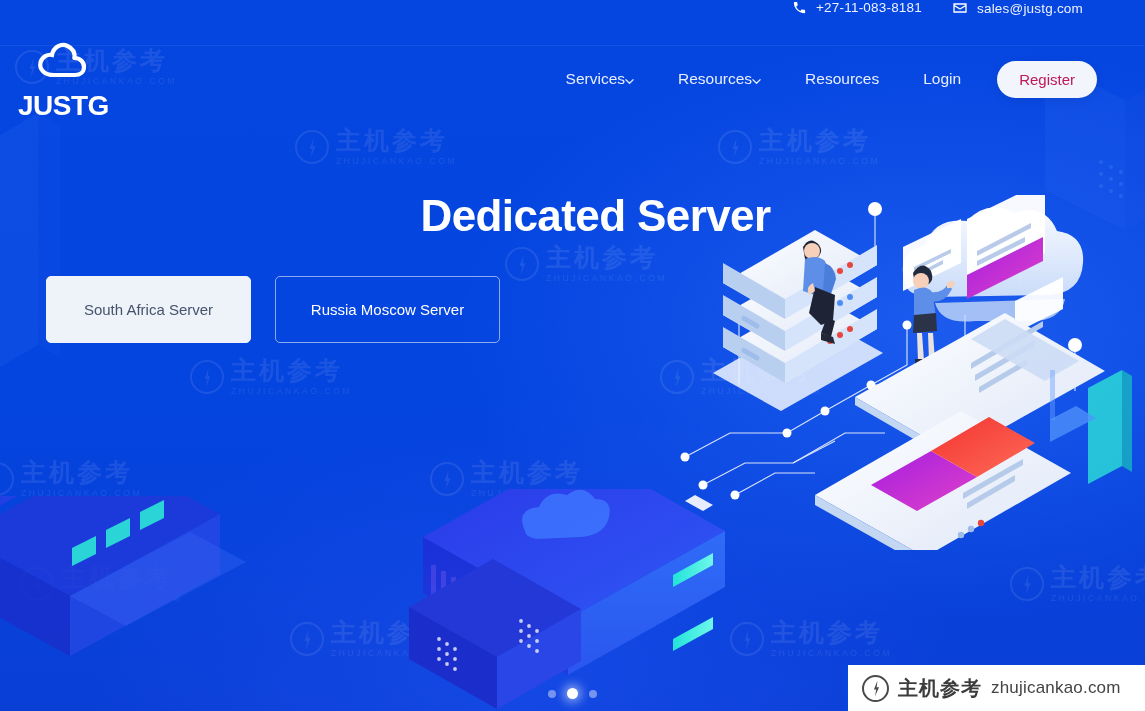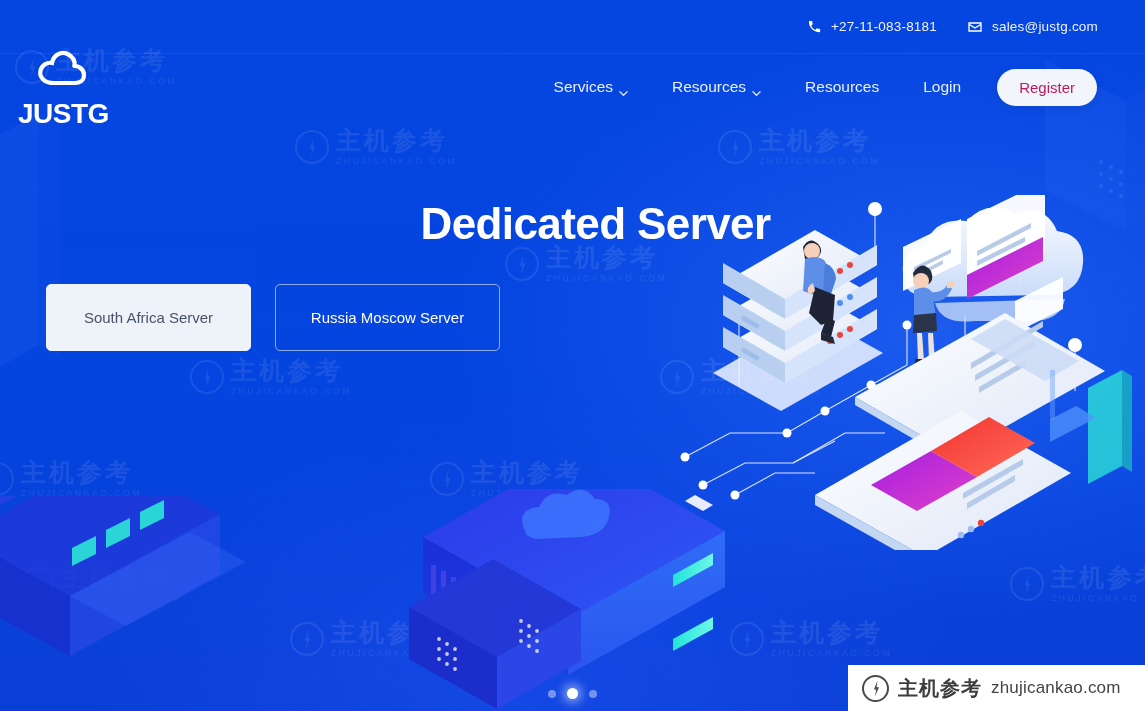--- a/index.html
+++ b/index.html
@@ -52,23 +52,23 @@
   #art-hero { right:40px; top:195px; width:430px; height:355px; z-index:6; }
   #art-bottom-center { left:395px; bottom:-8px; width:375px; height:230px; z-index:6; }
   #art-bottom-left { left:-40px; bottom:0px; width:330px; height:215px; z-index:6; opacity:.95; }
   #art-right-edge { right:0px; top:370px; width:95px; height:300px; z-index:6; opacity:.9; }
   #art-left-edge { left:0px; top:95px; width:60px; height:330px; z-index:6; opacity:.5; }
   #art-topright { right:0; top:50px; width:130px; height:230px; z-index:6; opacity:.45; }
 
   
   #topbar {
     position:relative; z-index:20;
-    height:54px;
-    display:flex; align-items:center; justify-content:flex-end;
-    padding-right:47px;
+    height:46px;
+    display:flex; align-items:flex-start; justify-content:flex-end;
+    padding-right:62px;
     gap:30px;
     border-bottom:1px solid rgba(255,255,255,.07);
   }
   .contact { display:flex; align-items:center; gap:9px; }
   .contact .ci { display:flex; align-items:center; flex:none; }
   .contact .ctext {
     font-size:13.5px; color:#eef3ff; letter-spacing:.2px;
   }
 
   
@@ -87,21 +87,21 @@
     font-size:28px; font-weight:800; color:#ffffff;
     letter-spacing:-.5px; line-height:1;
     margin-left:-2px;
   }
   #nav {
     display:flex; align-items:center;
     margin-left:auto; margin-right:48px;
     gap:0px;
   }
   .nav-item {
-    display:flex; align-items:center; gap:6px;
+    display:flex; align-items:flex-start; 
     color:#e8efff; font-size:15.5px;
     padding:8px 22px;
     cursor:pointer; white-space:nowrap;
   }
   .nav-item .chev {
     width:9px; height:9px; flex:none; margin-top:2px;
   }
   #register-btn {
     margin-left:14px;
     background:#f2f5fb;

